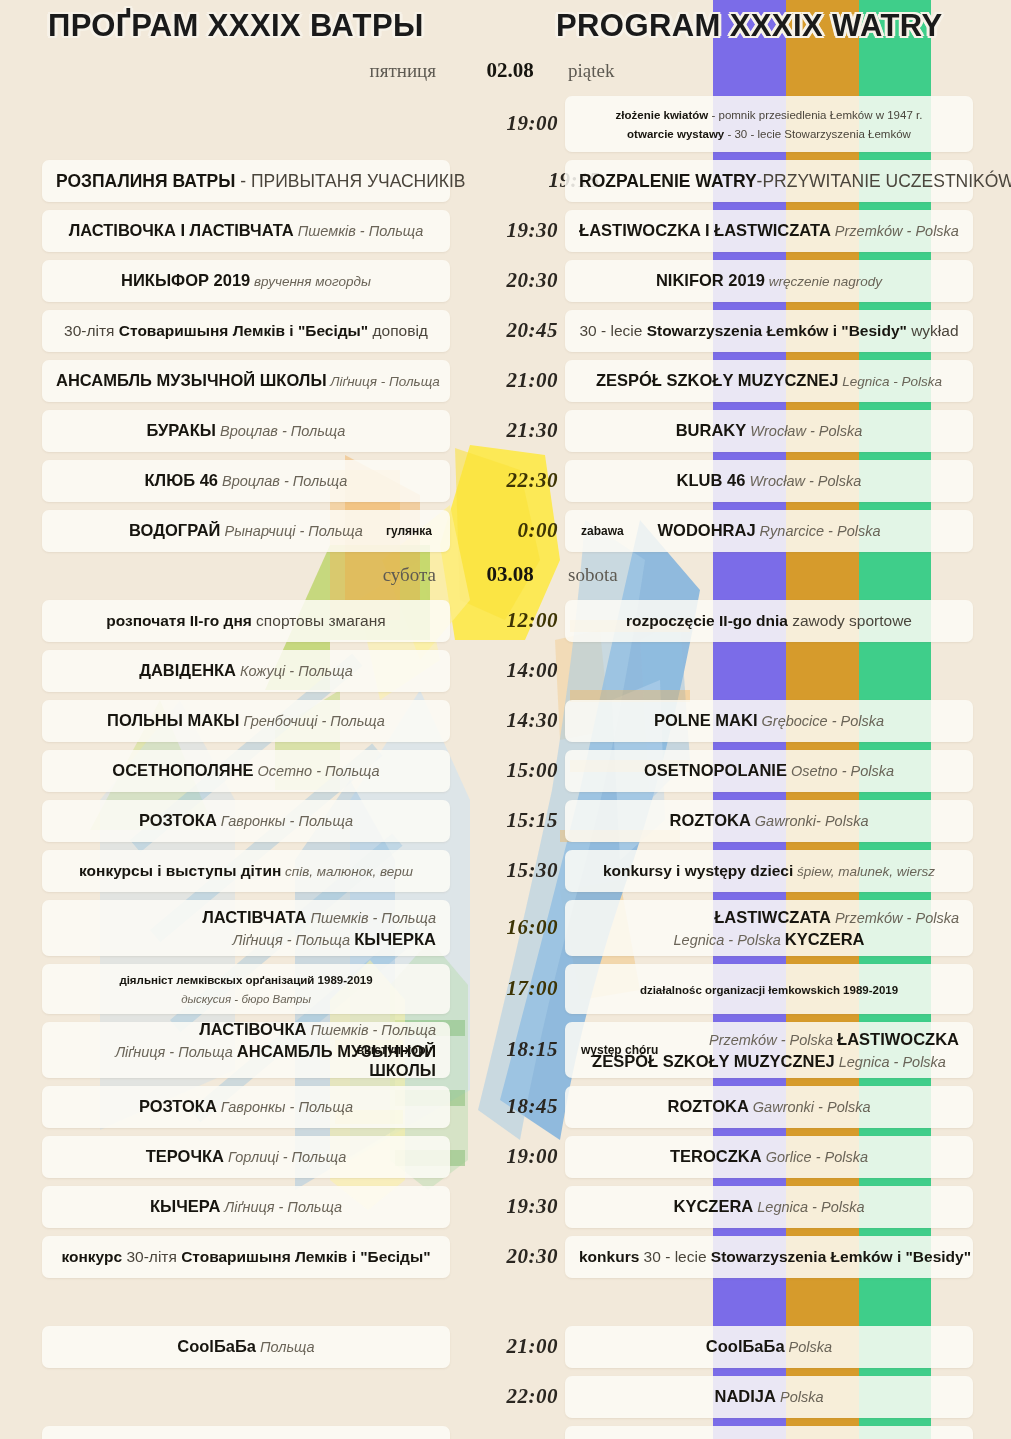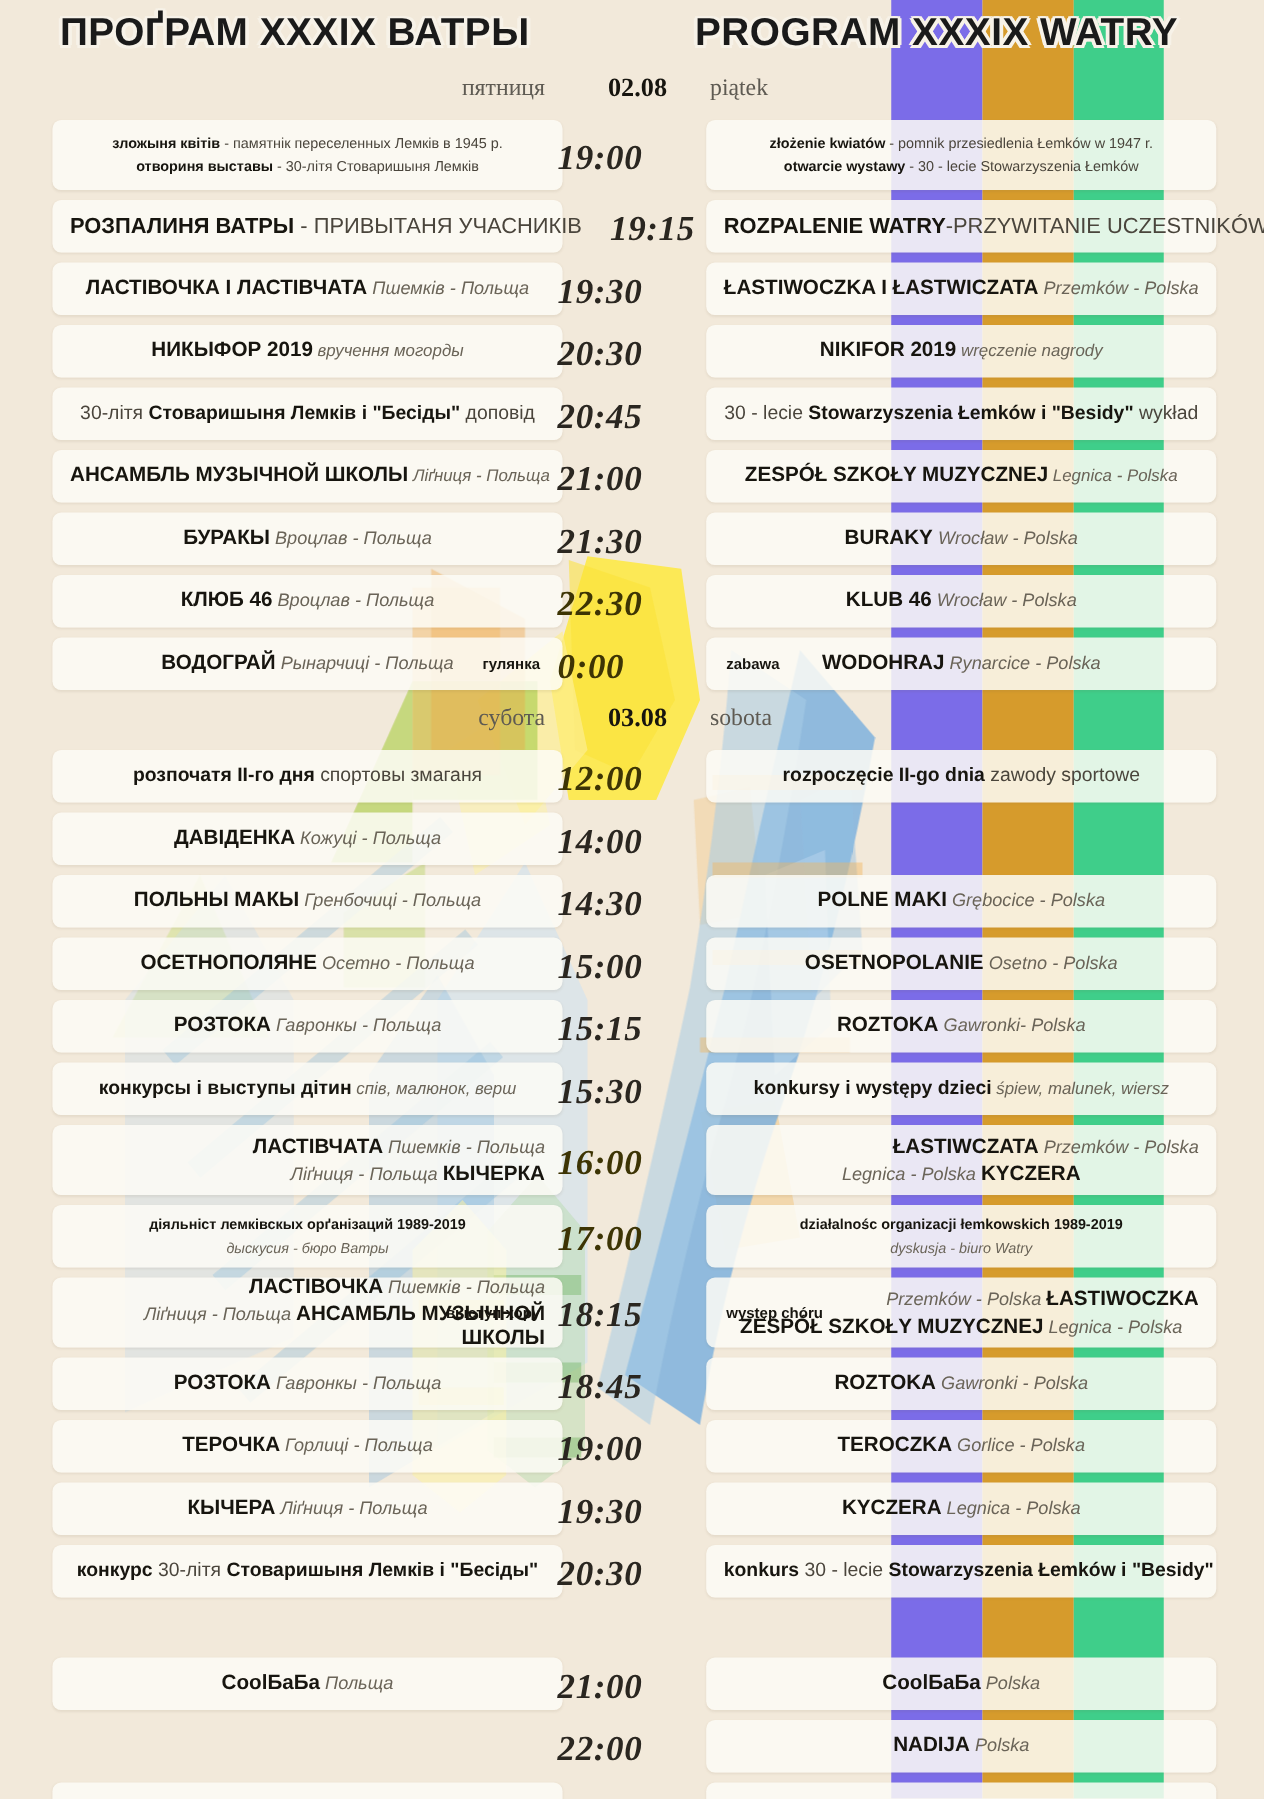--- a/index.html
+++ b/index.html
@@ -73,22 +73,22 @@
     padding:0 14px;
     box-sizing:border-box;
   }
   .card.l{left:42px;width:408px;justify-content:flex-end;text-align:right;}
   .card.r{left:565px;width:408px;justify-content:flex-start;text-align:left;}
   .card.h42{height:42px;}
   .card.h56{height:56px;}
   .card.h50{height:50px;}
 
   .time{
-    position:absolute;left:446px;width:96px;text-align:left;
-    font-size:28px;font-style:italic;font-weight:bold;color:#2a2620;
+    position:absolute;left:462px;width:96px;text-align:right;
+    font-size:21px;font-style:italic;font-weight:bold;color:#2a2620;
     font-family:"Liberation Serif","DejaVu Serif",serif;
     letter-spacing:.5px;
   }
   .time.hi{color:#3d3404;}
 
   .ev{line-height:1.18;width:100%;}
   .ev .ln{display:block;white-space:nowrap;}
   .card.l .ev{text-align:right;}
   .card.r .ev{text-align:left;}
   .card.l .ev.ctr,.card.r .ev.ctr{text-align:center;}
@@ -196,26 +196,20 @@
       <div class="title left">ПРОҐРАМ XXXIX ВАТРЫ</div>
       <div class="title right">PROGRAM XXXIX WATRY</div>
     </div>
     <div id="schedule">
         <div class="dayrow">
           <span class="d-lem">пятниця</span>
           <span class="d-date">02.08</span>
           <span class="d-pol">piątek</span>
         </div>
         <div class="row" style="height:56px;">
-          <div class="card l h56">
-            <span class="ev ctr">
-              <span class="ln"><span class="b fs11">зложыня квітів</span><span class="n fs11"> - </span><span class="n fs11">памятнік переселенных Лемків в 1945 р.</span></span>
-              <span class="ln"><span class="b fs11">отвориня выставы</span><span class="n fs11"> - 30-літя Стоваришыня Лемків</span></span>
-            </span>
-          </div>
           <div class="time" style="top:15px;">19:00</div>
           <div class="card r h56">
             <span class="ev ctr">
               <span class="ln"><span class="b fs11">złożenie kwiatów</span><span class="n fs11"> - pomnik przesiedlenia Łemków w 1947 r.</span></span>
               <span class="ln"><span class="b fs11">otwarcie wystawy</span><span class="n fs11">  - 30 - lecie Stowarzyszenia Łemków</span></span>
             </span>
           </div>
         </div>
         <div class="row" style="height:42px;">
           <div class="card l h42">
@@ -420,21 +414,20 @@
           <div class="card l h50">
             <span class="ev ctr">
               <span class="ln"><span class="b fs11">діяльніст лемківскых орґанізаций 1989-2019</span></span>
               <span class="ln"><span class="i fs11">дыскусия - бюро Ватры</span></span>
             </span>
           </div>
           <div class="time hi" style="top:12px;">17:00</div>
           <div class="card r h50">
             <span class="ev ctr">
               <span class="ln"><span class="b fs11">działalnośc organizacji łemkowskich 1989-2019</span></span>
-              <span class="ln"><span class="i fs11">dyskusja - biuro Watry</span></span>
             </span>
           </div>
         </div>
         <div class="row" style="height:56px;">
           <div class="card l h56">
             <span class="split">
               <span class="a first"><span class="b fs16">ЛАСТІВОЧКА</span><span class="i fs14">  Пшемків - Польща</span></span>
               <span class="a"><span class="i fs14">Ліґниця - Польща </span><span class="b fs16">АНСАМБЛЬ МУЗЫЧНОЙ ШКОЛЫ</span></span>
             </span>
             <span class="tag l">выступ хору</span>

